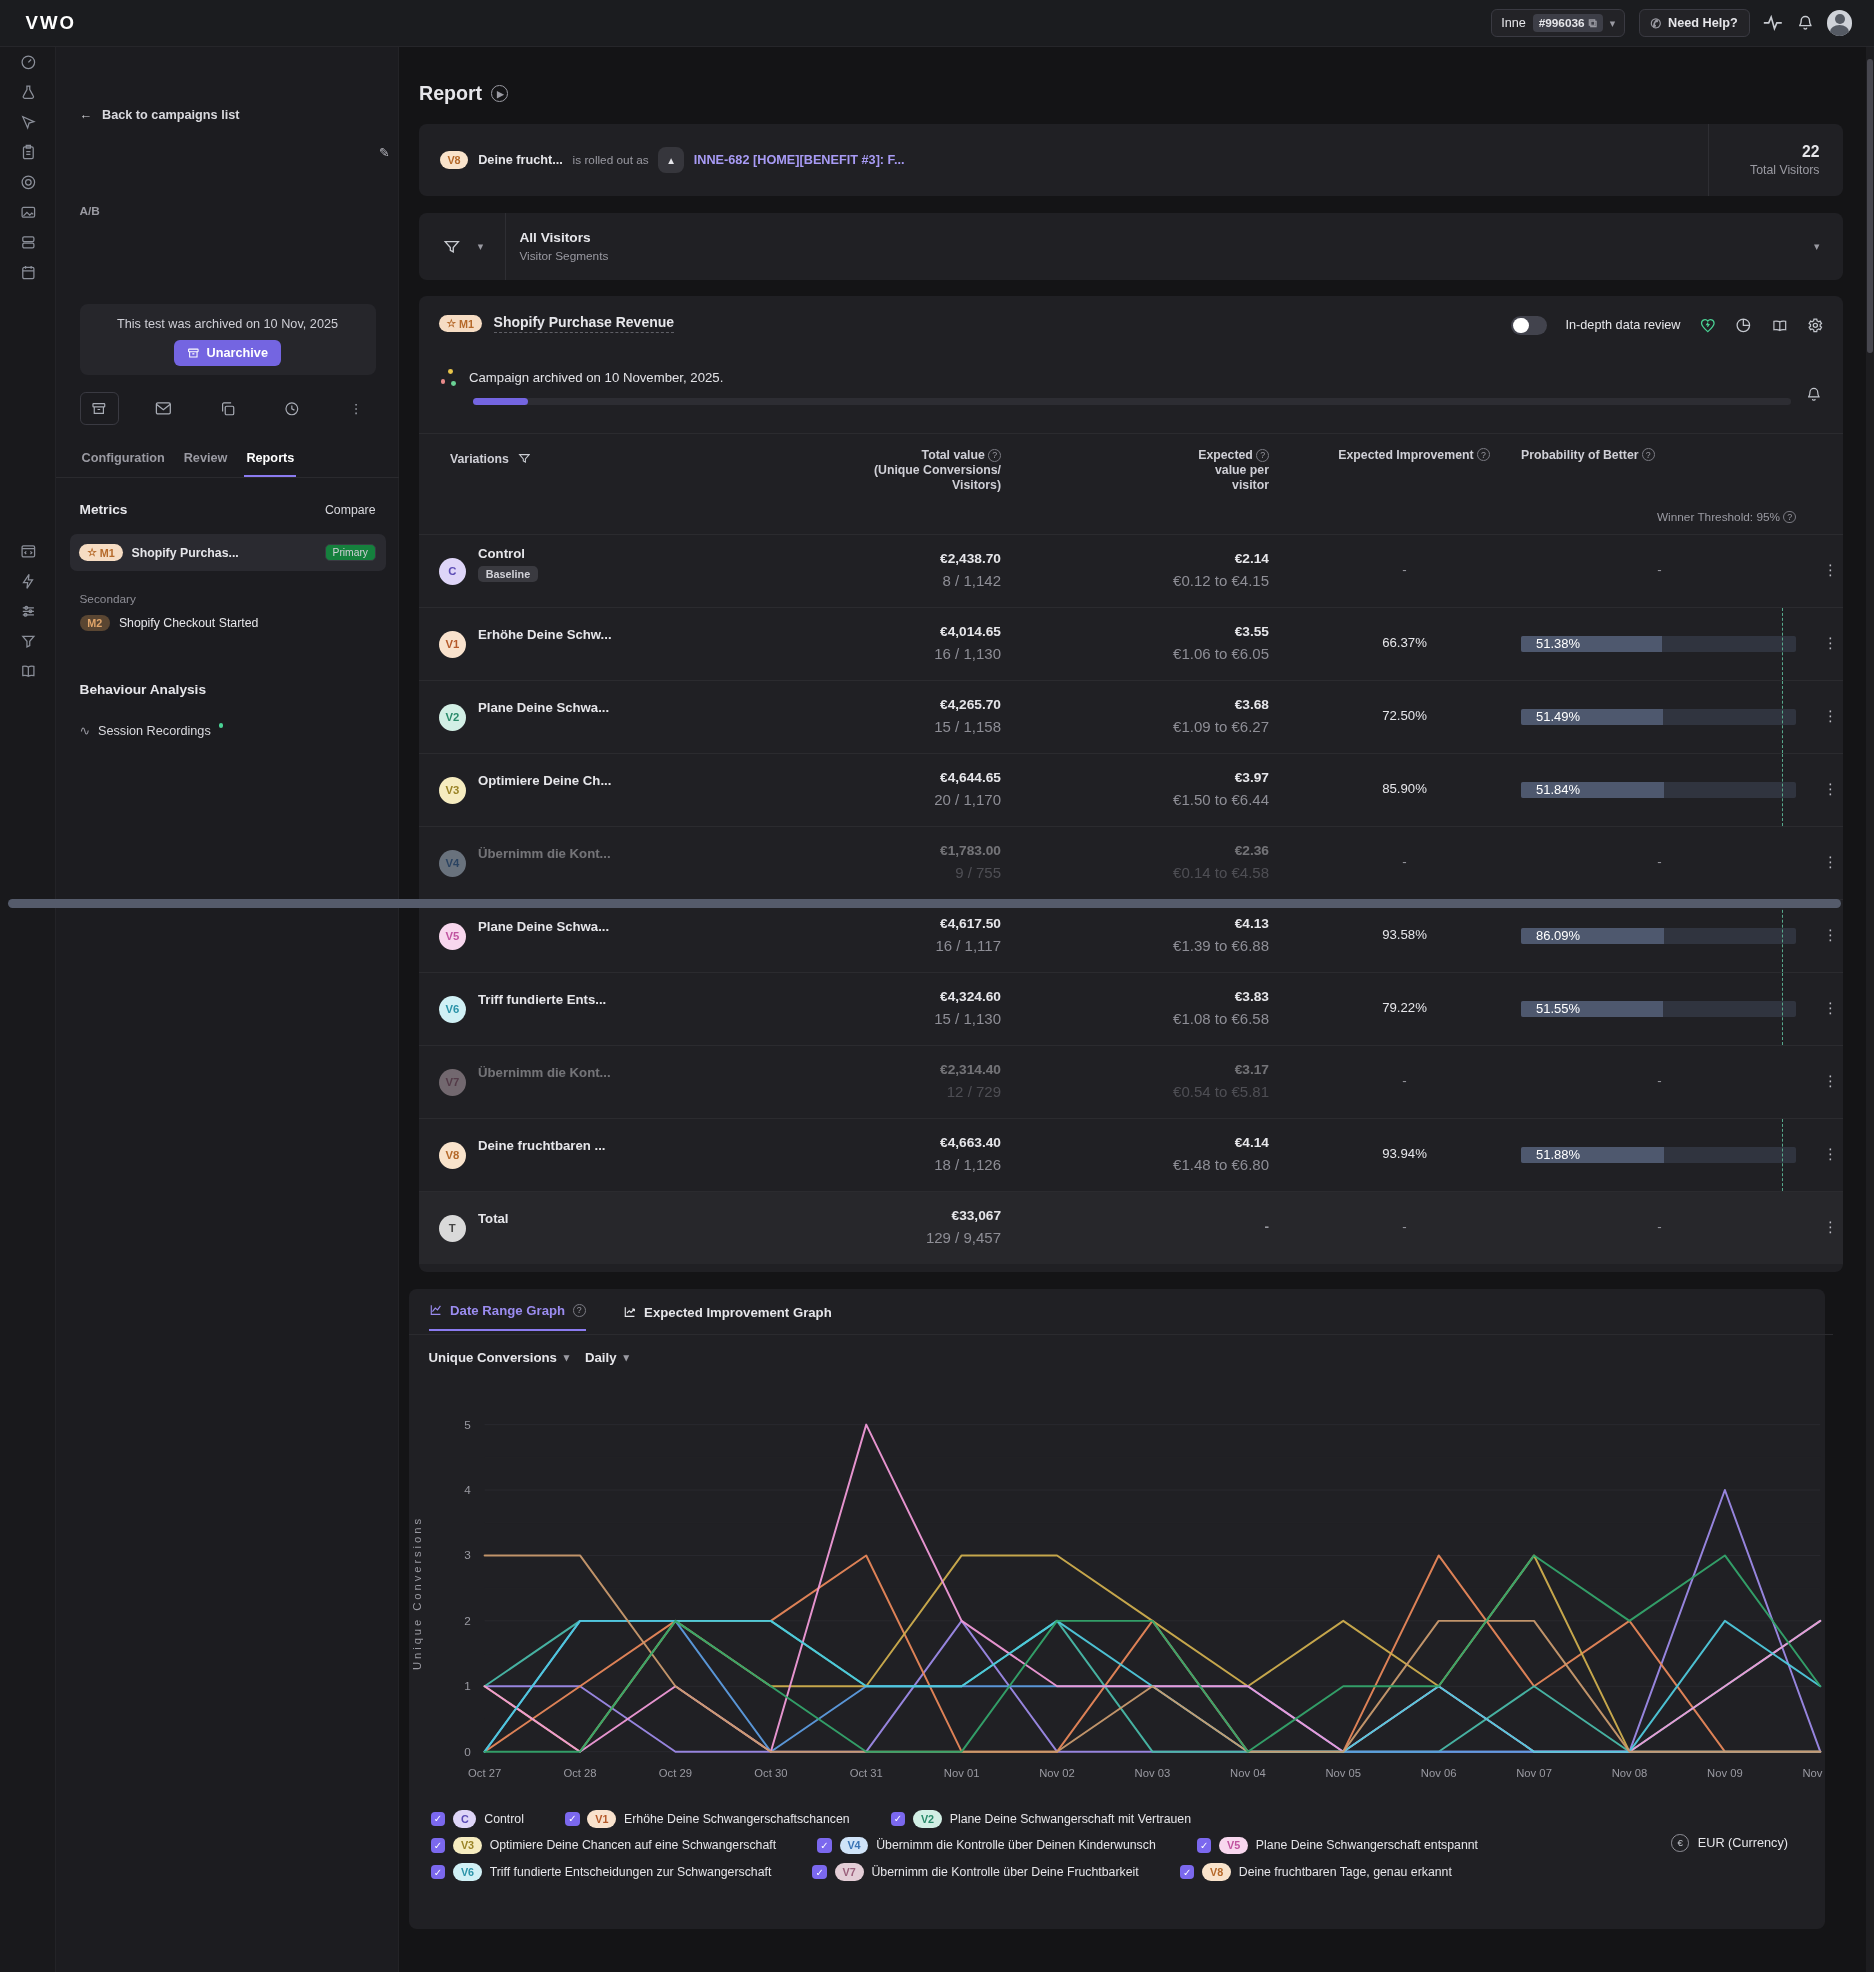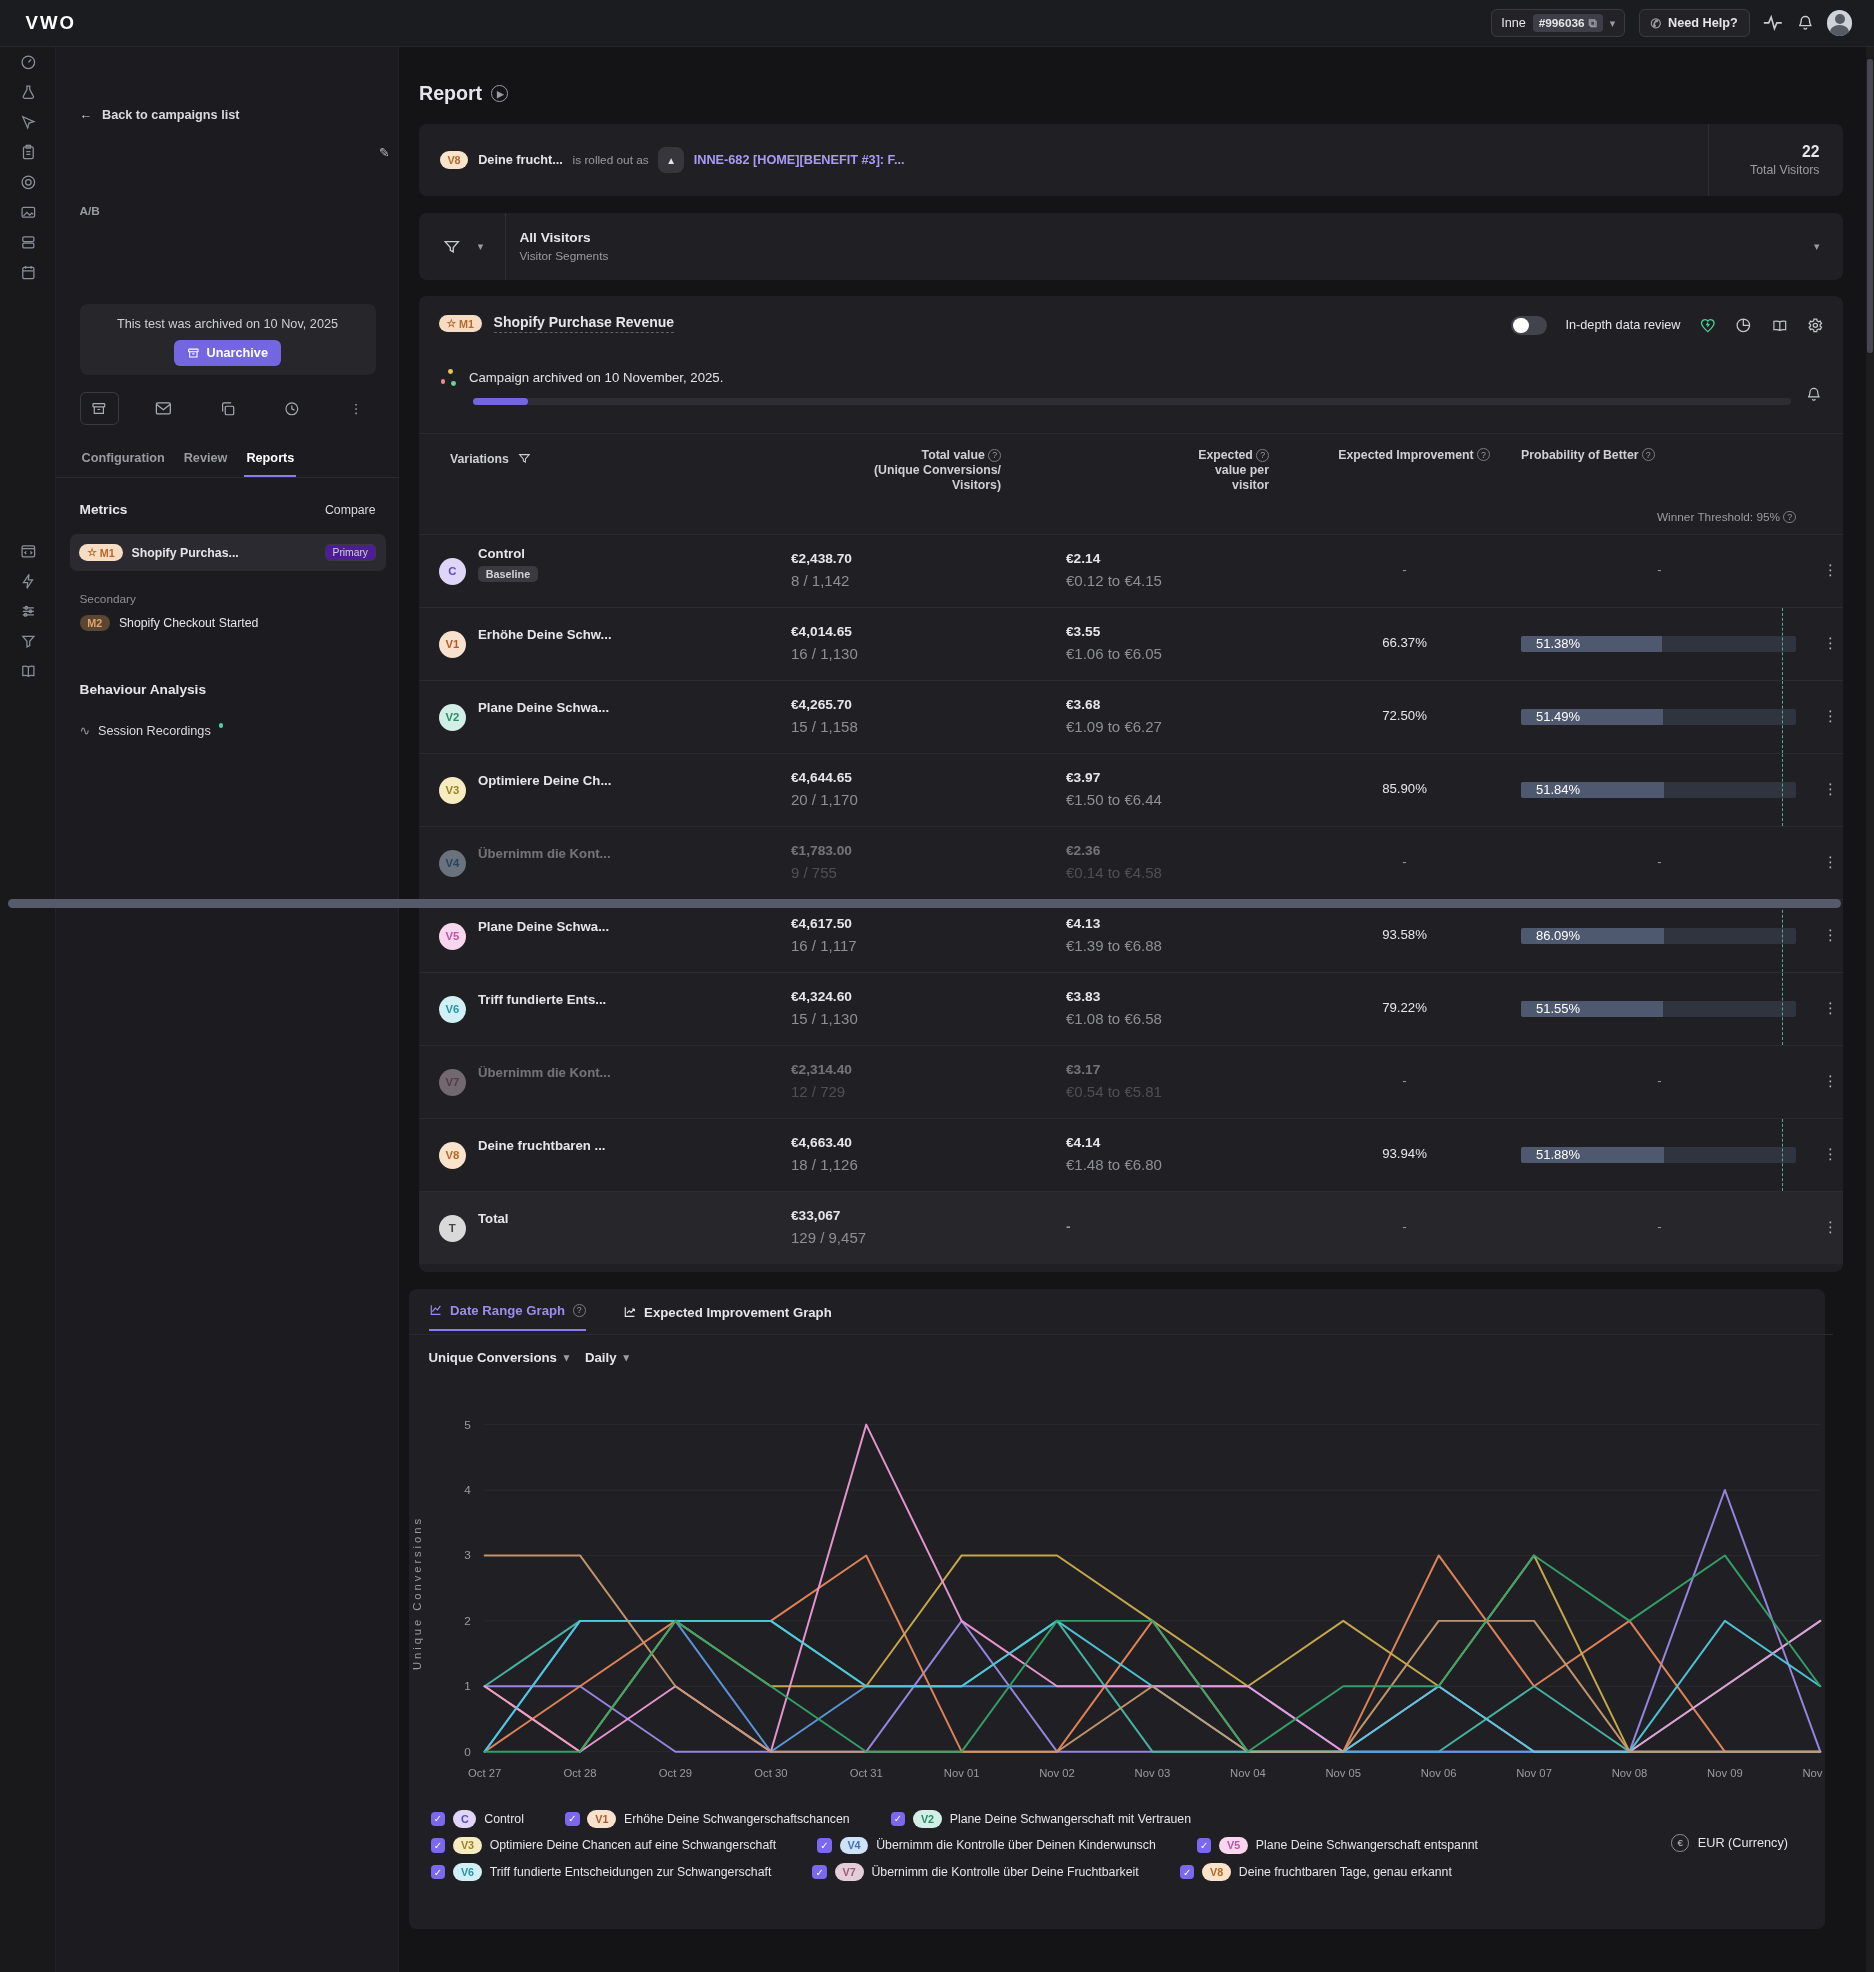--- a/index.html
+++ b/index.html
@@ -44,21 +44,21 @@
   .ptab{padding:7.8px 2px 9.8px;color:#9a9aa2;font-weight:600;cursor:pointer}
   .ptab.on{color:#fff;border-bottom:2px solid #8b7bf0}
   .mrow{position:absolute;left:23.5px;width:296px}
   .mhead{display:flex;justify-content:space-between;align-items:center}
   .mhead .h{font-weight:700;font-size:13.7px}
   .mhead .c{color:#d9d9de;font-size:12.3px;cursor:pointer}
   .m1item{position:absolute;left:13.7px;top:487px;width:316px;height:37px;background:#2a2a30;border-radius:6.9px;
           display:flex;align-items:center;gap:8.8px;padding:0 9.8px;cursor:pointer}
   .mbadge{background:#f6dcc3;color:#b5692a;font-weight:700;font-size:10.8px;border-radius:9.8px;padding:2px 7.8px;display:inline-flex;gap:2.9px;align-items:center}
   .mbadge.dim{background:#5a4632;color:#e0a56a}
-  .tagdark{background:#4c1d95;border:1px solid #3a3a42;color:#d0d0d6;border-radius:4.9px;padding:2px 6.9px;font-size:10.3px}
+  .tagdark{background:#15803d;border:1px solid #3a3a42;color:#d0d0d6;border-radius:4.9px;padding:2px 6.9px;font-size:10.3px}
   .seclbl{position:absolute;left:23.5px;top:545px;color:#8e8e96;font-size:11.8px}
   .m2item{position:absolute;left:23.5px;top:568px;display:flex;gap:8.8px;align-items:center;cursor:pointer}
   .bhead{position:absolute;left:23.5px;top:635px;font-weight:700;font-size:13.7px}
   .sessrec{position:absolute;left:23.5px;top:676px;display:flex;gap:7.8px;align-items:center;color:#d9d9de;cursor:pointer}
   .gdot{width:4.9px;height:4.9px;border-radius:50%;background:#4ad295;margin-top:-9.8px}
   
   .card{position:absolute;background:#202024;border-radius:7.8px}
   #rpt-title{position:absolute;left:419px;top:82px;font-size:19.6px;font-weight:700;display:flex;gap:8.8px;align-items:center}
   .playc{width:16.7px;height:16.7px;border-radius:50%;border:1.5px solid #9a9aa2;display:flex;align-items:center;justify-content:center;color:#9a9aa2;font-size:8.8px;padding-left:2px}
   
@@ -96,21 +96,21 @@
   .thr{text-align:right;line-height:15px}
   .qi{display:inline-flex;width:12.7px;height:12.7px;border:1px solid #7a7a82;border-radius:50%;color:#9a9aa2;
       font-size:8.8px;align-items:center;justify-content:center;font-weight:400;vertical-align:1px}
   .wth{position:absolute;right:47px;top:76px;color:#9a9aa2;font-weight:400;font-size:11.8px}
   #rows{position:absolute;left:0;top:238px;width:1424px}
   .trow{position:relative;height:73px;border-top:1px solid #2b2b2f}
   .trow .vb{position:absolute;left:19.6px;top:22.5px}
   .trow .nm{position:absolute;left:59px;top:18.6px;font-weight:600;font-size:13.2px}
   .trow.hasTag .nm{top:10.8px}
   .btag{display:inline-block;margin-top:4.9px;background:#3a3a40;color:#d2d2d8;border-radius:4.9px;padding:2px 7.8px;font-size:10.8px;font-weight:700}
-  .cv{position:absolute;text-align:left}
+  .cv{position:absolute;text-align:right}
   .cv .a{font-size:13.7px;font-weight:600}
   .cv .b{color:#8e8e96;font-size:15px;margin-top:5.9px}
   .c1{left:372px;top:15.7px;width:210px}
   .c2{left:647px;top:15.7px;width:203px}
   .cimp{position:absolute;left:902px;top:27.4px;width:167px;text-align:center;font-size:13.2px}
   .cbar{position:absolute;left:1102px;top:28px;width:275px;height:15.7px;background:#30343f;border-radius:2px;overflow:hidden}
   .cbar .fill{height:15.7px;background:#4e586e;display:flex;align-items:center}
   .cbar .lab{color:#fff;font-size:13px;font-weight:400;padding-left:15px;white-space:nowrap}
   .cdash{position:absolute;left:1363px;top:0;bottom:0;width:0;border-left:1px dashed #57a88c}
   .kebab{position:absolute;left:1404px;top:25.5px;color:#b9b9c1;font-size:14.7px;cursor:pointer;letter-spacing:0}

